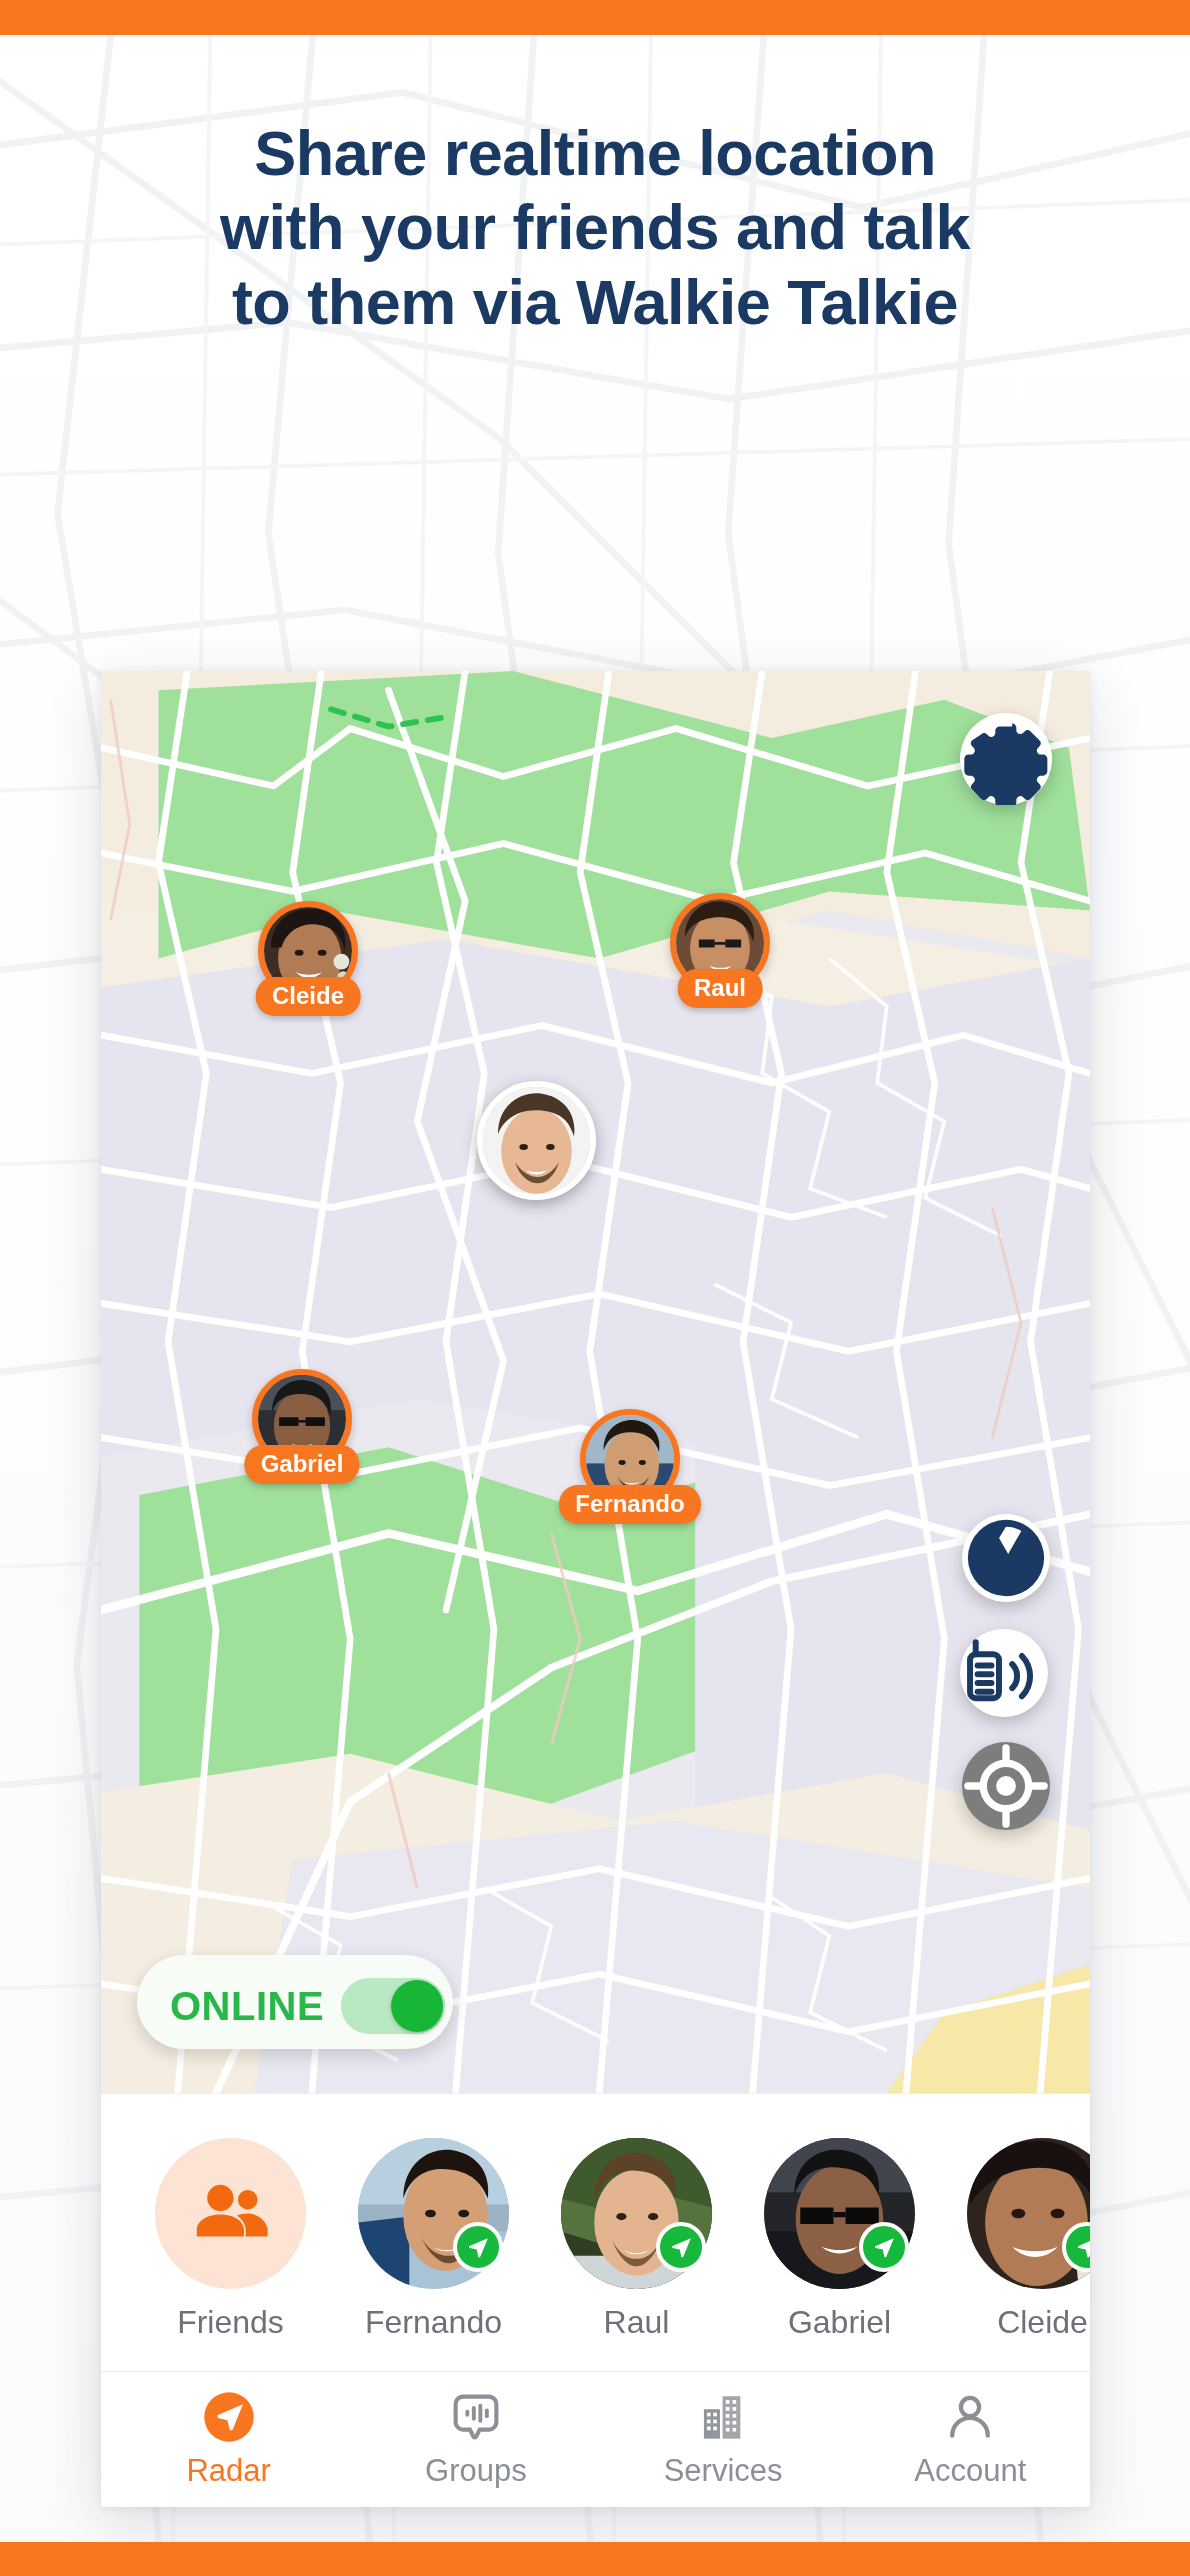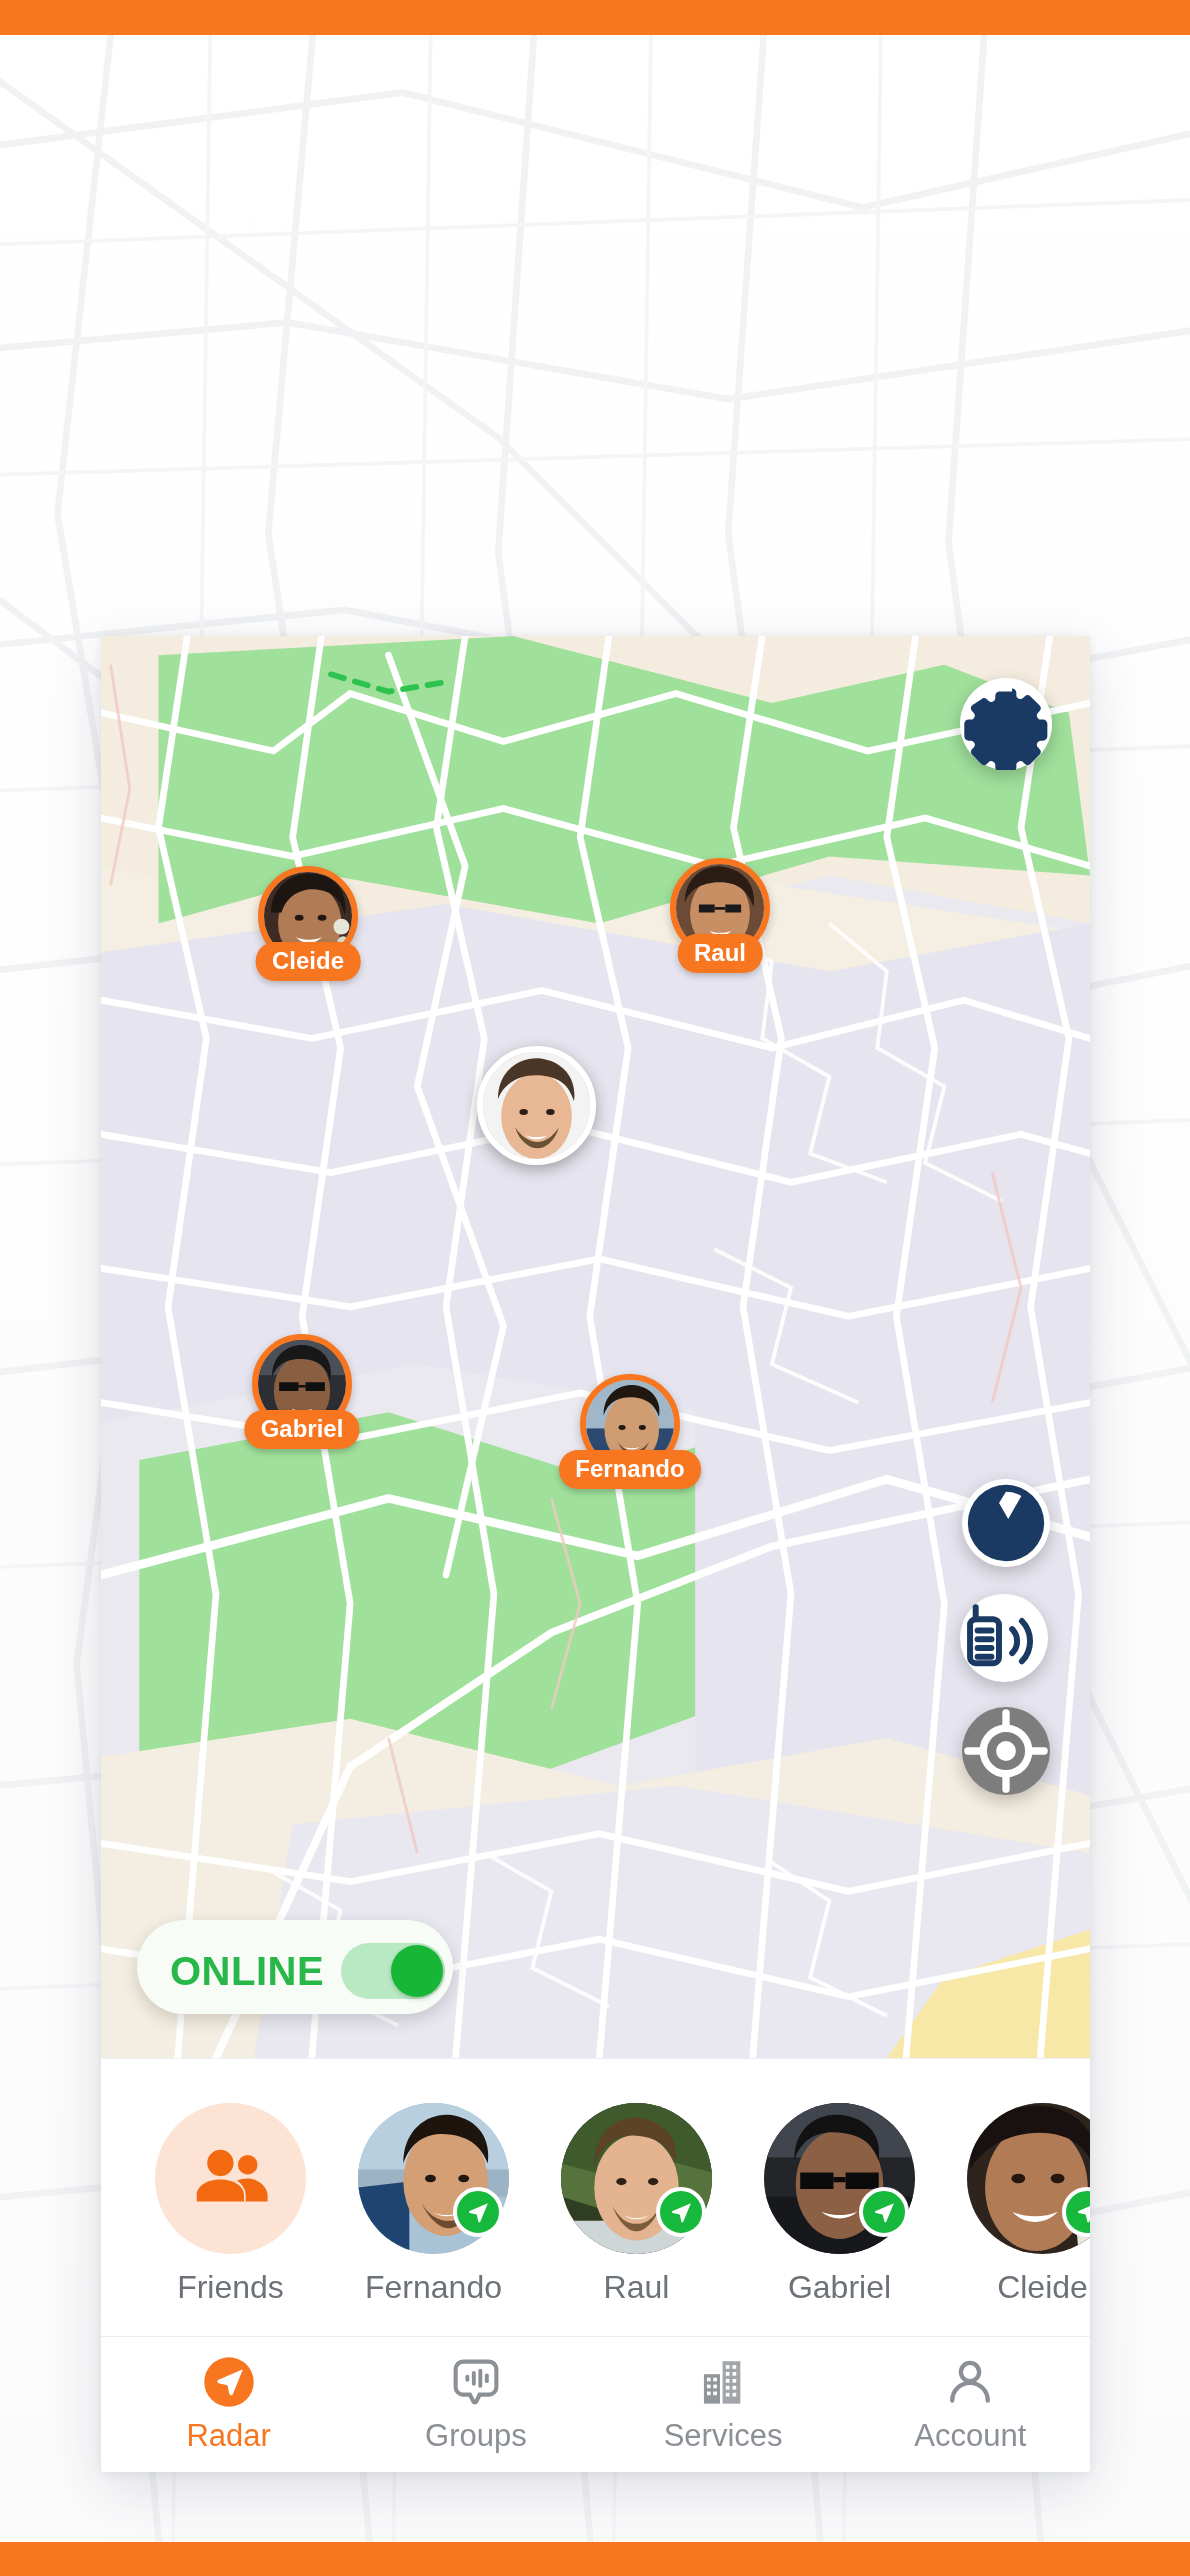--- a/index.html
+++ b/index.html
@@ -40,21 +40,21 @@
     font-weight:700;
     line-height:1.18;
     letter-spacing:-0.5px;
     z-index:5;
   }
   .headline .ln { display:block; }
 
   
   .phone {
     position:absolute;
-    left:101px; top:601px;
+    left:101px; top:636px;
     width:989px; height:1836px;
     background:#ffffff;
     border-radius:3.8px;
     box-shadow:0 17px 58px rgba(40,50,70,.14), 0 1.9px 9.6px rgba(40,50,70,.08);
     overflow:hidden;
     z-index:6;
   }
 
   
   .map {
@@ -216,20 +216,25 @@
         <path d="M-40 1600 L1300 1550"></path>
           <path d="M-40 2040 L1300 1990"></path>
         <path d="M220 -40 L180 2660"></path>
           <path d="M450 -40 L410 2660"></path>
         <path d="M680 -40 L640 2660"></path>
           <path d="M920 -40 L880 2660"></path>
       </g>
     </svg>
   </div>
 
+  <div class="headline">
+    <span class="ln">Share realtime location</span>
+    <span class="ln">with your friends and talk</span>
+    <span class="ln">to them via Walkie Talkie</span>
+  </div>
 
   <div class="phone">
 
     <div class="map">
       <svg viewBox="0 0 1032 1484" preserveAspectRatio="none">
         <rect width="1032" height="1484" fill="#ebe9f0"></rect>
 
         <path d="M0 0 H1032 V300 L760 250 L420 330 L120 270 L0 320 Z" fill="#f3ecdf"></path>
         <path d="M0 240 L300 300 L640 250 L1032 310 V470 L700 420 L340 470 L0 420 Z" fill="#f5eee2"></path>
 

